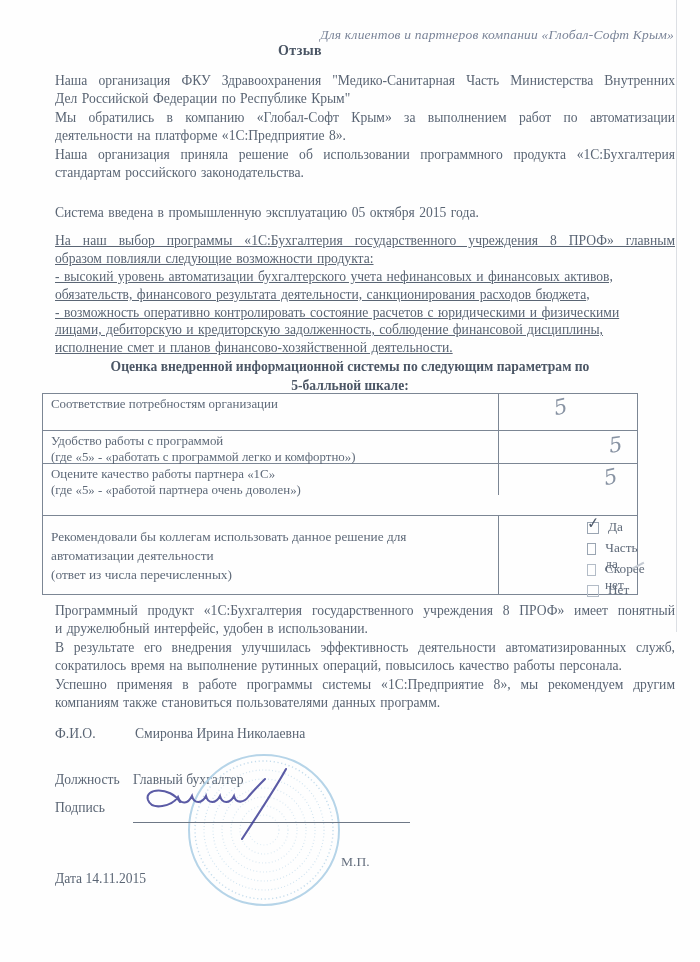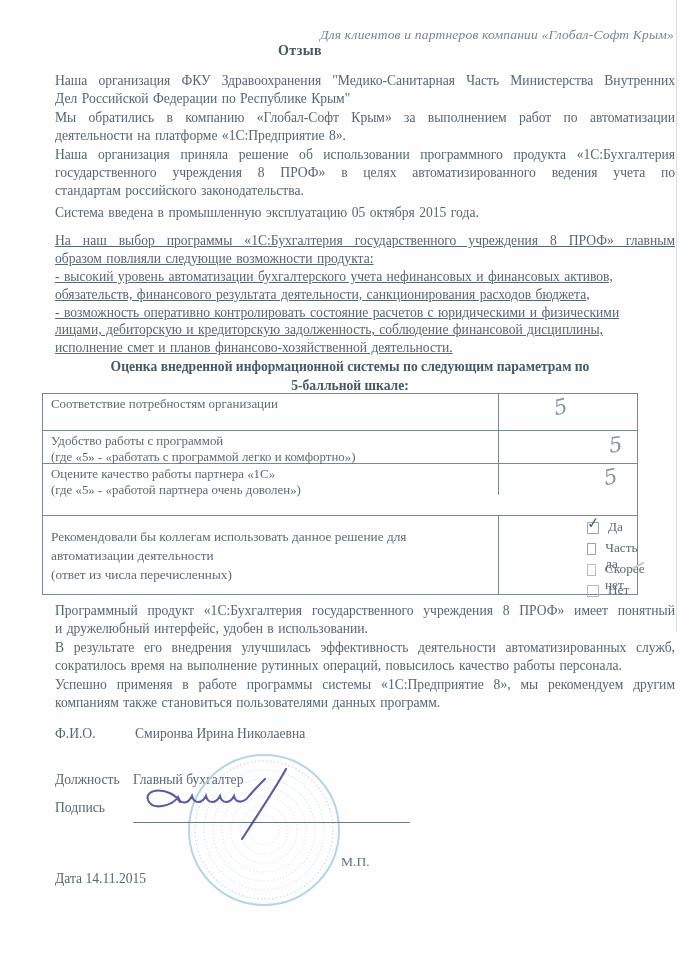--- a/index.html
+++ b/index.html
@@ -46,21 +46,20 @@
 
     <div class="abs note">Для клиентов и партнеров компании «Глобал-Софт Крым»</div>
     <div class="abs title">Отзыв</div>
 
     <div class="abs para" style="top:72px;">
       <div class="line j">Наша организация ФКУ Здравоохранения "Медико-Санитарная Часть Министерства Внутренних</div>
       <div class="line">Дел Российской Федерации по Республике Крым"</div>
       <div class="line j">Мы обратились в компанию «Глобал-Софт Крым» за выполнением работ по автоматизации</div>
       <div class="line">деятельности на платформе «1С:Предприятие 8».</div>
       <div class="line j">Наша организация приняла решение об использовании программного продукта «1С:Бухгалтерия</div>
-      <div class="line j">государственного учреждения 8 ПРОФ» в целях автоматизированного ведения учета по</div>
       <div class="line">стандартам российского законодательства.</div>
     </div>
 
     <div class="abs para" style="top:204px;">
       <div class="line">Система введена в промышленную эксплуатацию 05 октября 2015 года.</div>
     </div>
 
     <div class="abs para reasons" style="top:232px;text-decoration:underline;">
       <div class="line j">На наш выбор программы «1С:Бухгалтерия государственного учреждения 8 ПРОФ» главным</div>
       <div class="line">образом повлияли следующие возможности продукта:</div>

